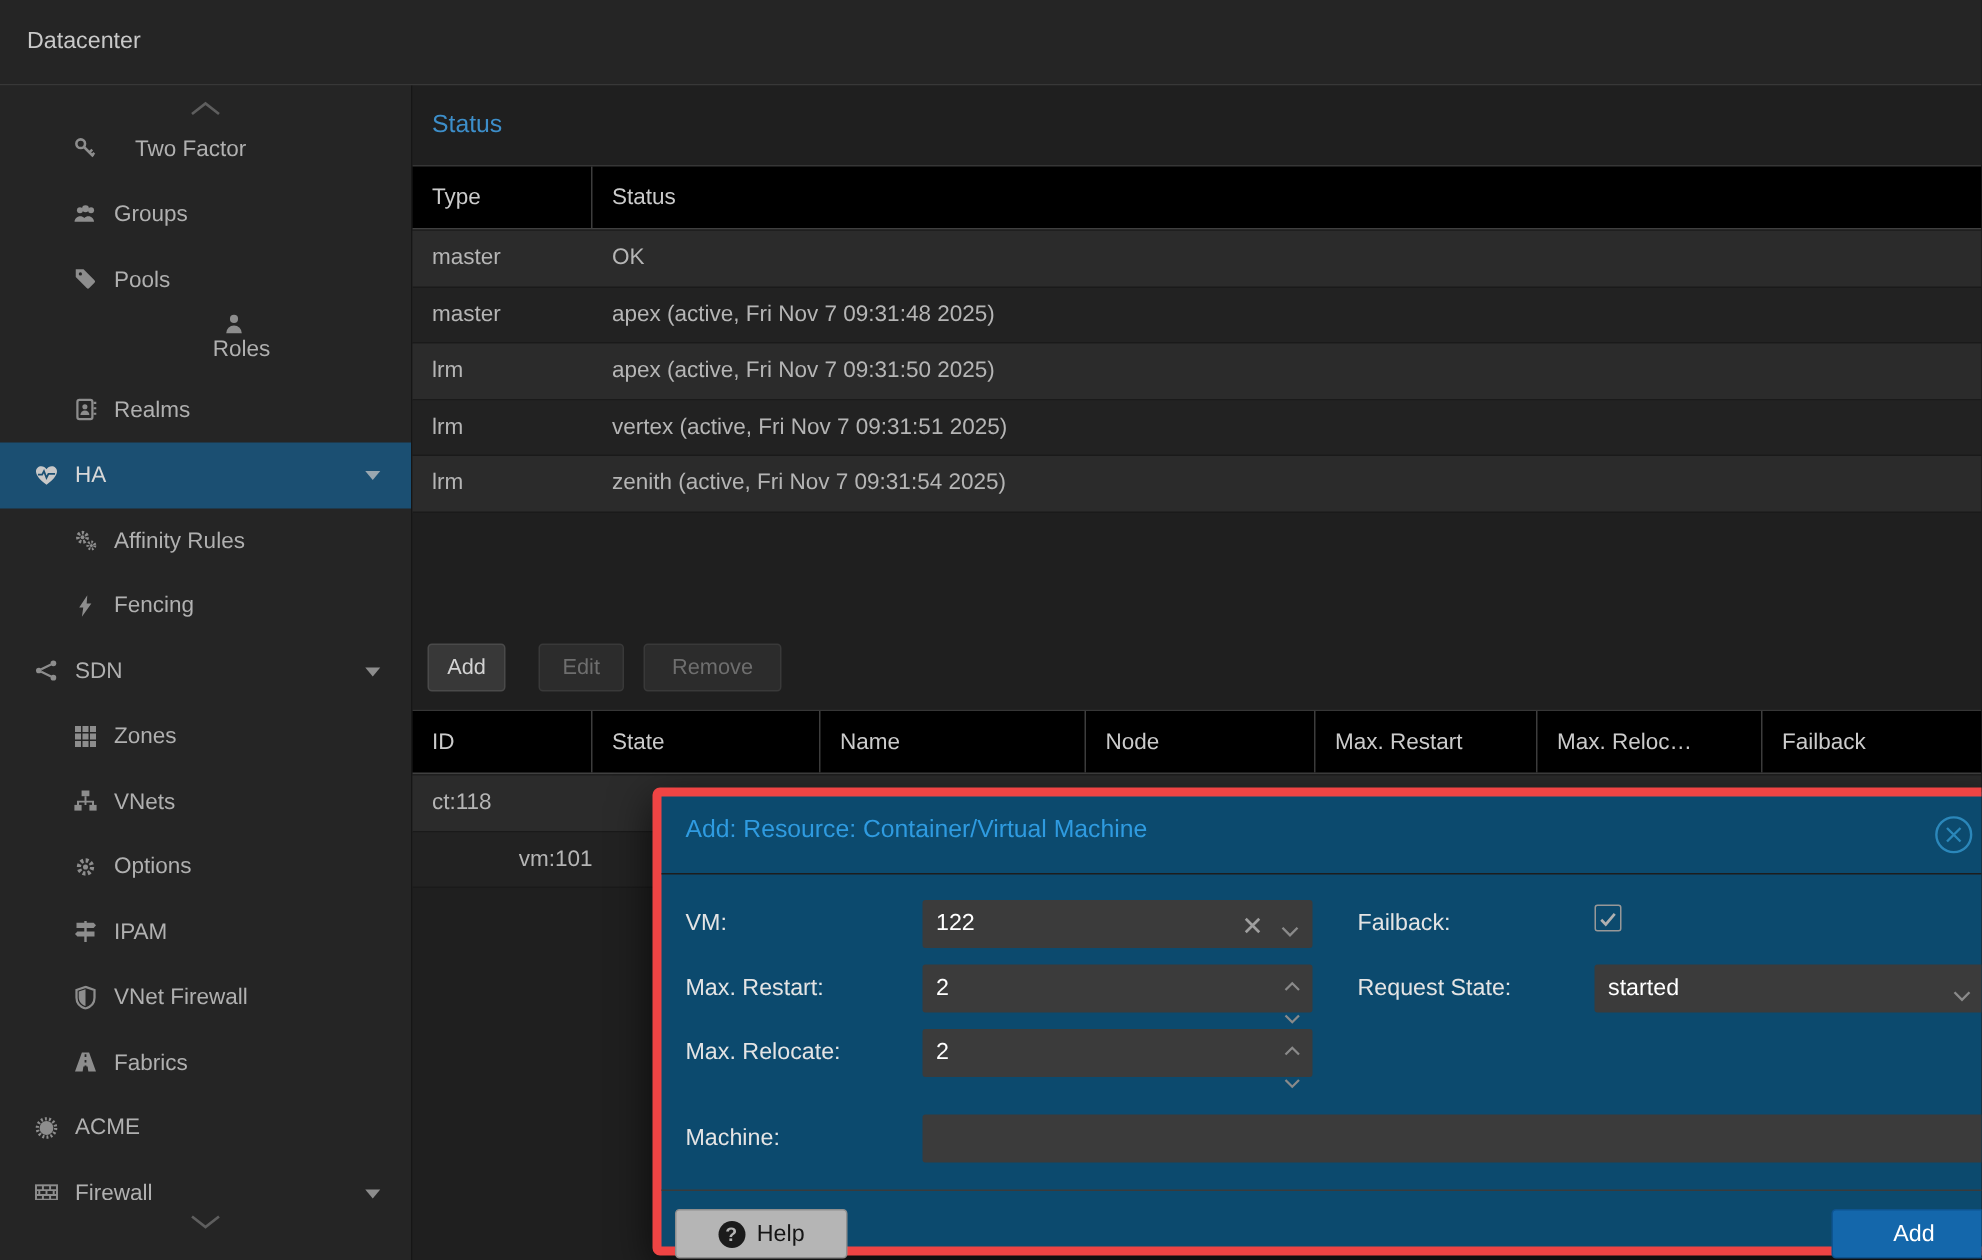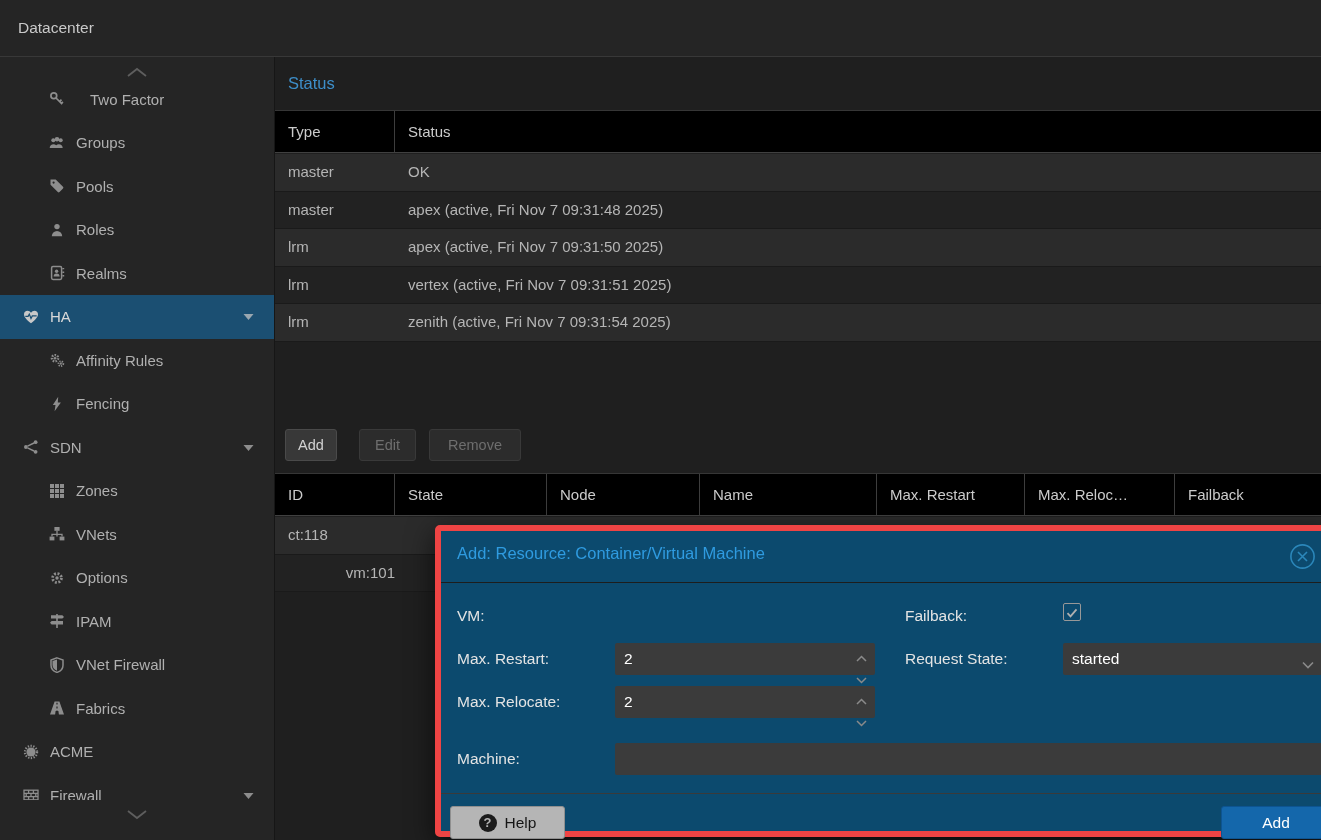--- a/index.html
+++ b/index.html
@@ -162,21 +162,21 @@
       </div>
       <div class="nav-item lvl2" style="top: 107px;">
         <span class="ico">
           <svg width="16" height="16" viewBox="0 0 16 16" fill="currentColor" xmlns="http://www.w3.org/2000/svg">
             <path d="M1.5 1.5h5.2L14 8.8a1.2 1.2 0 0 1 0 1.7l-3.5 3.5a1.2 1.2 0 0 1-1.7 0L1.5 6.7z"></path>
             <circle cx="4.6" cy="4.6" r="1.1" fill="#252525"></circle>
           </svg>
         </span>
         <span>Pools</span>
       </div>
-      <div class="nav-item lvl2" style="top: 150.5px;">
+      <div class="nav-item lvl2" style="top: 150.5px; flex-direction: column;">
         <span class="ico">
           <svg width="16" height="16" viewBox="0 0 16 16" fill="currentColor" xmlns="http://www.w3.org/2000/svg">
             <circle cx="8" cy="4.6" r="2.7"></circle>
             <path d="M2.8 14.2a5.2 5.2 0 0 1 10.4 0z"></path>
           </svg>
         </span>
         <span>Roles</span>
       </div>
       <div class="nav-item lvl2" style="top: 194px;">
         <span class="ico">
@@ -362,22 +362,22 @@
         <div class="cell" style="flex: 1 1 0%;">zenith (active, Fri Nov 7 09:31:54 2025)</div>
       </div>
     </div>
 
   <div class="toolbar-btn enabled" style="left:10px;  width:52px;">Add</div>
   <div class="toolbar-btn disabled" style="left:84px;  width:57px;">Edit</div>
   <div class="toolbar-btn disabled" style="left:154px; width:92px;">Remove</div>
   <div class="grid-header" style="top:416px;" id="resources-header">
       <div class="hcell" style="width: 120px;">ID</div>
       <div class="hcell" style="width: 152px;">State</div>
+      <div class="hcell" style="width: 177px;">Name</div>
       <div class="hcell" style="width: 153px;">Node</div>
-      <div class="hcell" style="width: 177px;">Name</div>
       <div class="hcell" style="width: 148px;">Max. Restart</div>
       <div class="hcell" style="width: 150px;">Max. Reloc…</div>
       <div class="hcell" style="flex: 1 1 0%;">Failback</div>
     </div>
   <div class="grid-rows" style="top:460px;" id="resources-rows">
       <div class="grow">
         <div class="cell" style="width: 120px;">ct:118</div>
         <div class="cell" style="width: 152px;"></div>
         <div class="cell" style="width: 153px;"></div>
         <div class="cell" style="width: 177px;"></div>
@@ -407,20 +407,29 @@
       </svg></div>
   <div class="dlg-hsep"></div>
 
   <div class="dlg-label" style="left:16px; top:76px;">VM:</div>
   <div class="dlg-label" style="left:16px; top:119px;">Max. Restart:</div>
   <div class="dlg-label" style="left:16px; top:162px;">Max. Relocate:</div>
   <div class="dlg-label" style="left:464px; top:76px;">Failback:</div>
   <div class="dlg-label" style="left:464px; top:119px;">Request State:</div>
   <div class="dlg-label" style="left:16px; top:219px;">Machine:</div>
 
+  <div class="fld" style="left:174px; top:69px; width:260px;">
+    <input value="122" style="">
+    <span class="icon-x"><svg width="12" height="12" viewBox="0 0 12 12" fill="currentColor" xmlns="http://www.w3.org/2000/svg">
+          <path d="M1.5 1.5l9 9M10.5 1.5l-9 9" fill="none" stroke="currentColor" stroke-width="1.8"></path>
+        </svg></span>
+    <span class="icon-caret"><svg width="12" height="8" viewBox="0 0 12 8" fill="currentColor" xmlns="http://www.w3.org/2000/svg">
+          <path d="M1 1.5l5 5 5-5" fill="none" stroke="currentColor" stroke-width="1.6"></path>
+        </svg></span>
+  </div>
 
   <div class="fld" style="left:174px; top:112px; width:260px;">
     <input value="2" style="">
     <span class="spinner">
         <span><svg width="11" height="7" viewBox="0 0 11 7" fill="currentColor" xmlns="http://www.w3.org/2000/svg">
             <path d="M1 6l4.5-4.5L10 6" fill="none" stroke="currentColor" stroke-width="1.5"></path>
           </svg></span>
         <span><svg width="11" height="7" viewBox="0 0 11 7" fill="currentColor" xmlns="http://www.w3.org/2000/svg">
             <path d="M1 1l4.5 4.5L10 1" fill="none" stroke="currentColor" stroke-width="1.5"></path>
           </svg></span>

